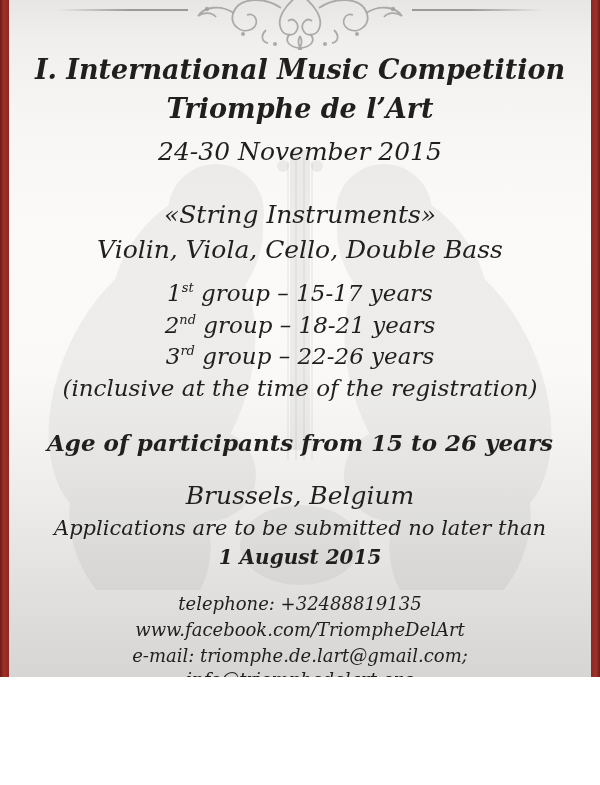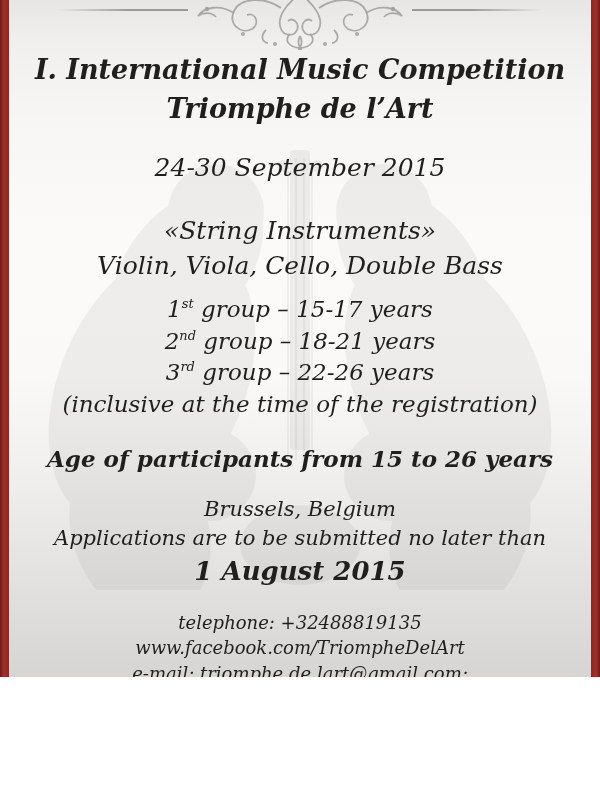--- a/index.html
+++ b/index.html
@@ -30,31 +30,31 @@
   .watermark{position:absolute;left:0;top:150px;width:600px;height:440px;z-index:0;pointer-events:none;}
 
   
   .content{
     position:relative;z-index:3;
     padding:52px 20px 0 20px;
     text-align:center;
     line-height:1.3;
   }
   .t1{font-size:27px;font-weight:bold;margin:0 0 4px 0;}
-  .t2{font-size:27px;font-weight:bold;margin:0 0 26px 0;}
+  .t2{font-size:27px;font-weight:bold;margin:0 0 10px 0;}
   .dates{font-size:25px;margin:0 0 30px 0;}
   .category{font-size:25px;margin:0 0 3px 0;}
   .instruments{font-size:25px;margin:0 0 12px 0;}
   .group-line{font-size:23px;margin:0 0 2px 0;}
   .group-line sup{font-size:13px;font-weight:normal;}
   .note{font-size:23px;margin:0 0 24px 0;}
   .age{font-size:23px;font-weight:bold;margin:0 0 22px 0;}
-  .location{font-size:21px;margin:0 0 2px 0;}
+  .location{font-size:25px;margin:0 0 2px 0;}
   .apps{font-size:21px;margin:0 0 2px 0;}
-  .deadline{font-size:26px;font-weight:bold;margin:0 0 22px 0;}
+  .deadline{font-size:20px;font-weight:bold;margin:0 0 22px 0;}
   .website{font-size:19px;margin:0 0 18px 0;}
   .contact{font-size:18px;margin:0 0 1px 0;line-height:1.38;}
 
   
   .bottom-divider{position:absolute;left:9px;right:9px;top:757px;height:28px;z-index:4;}
   .divider-line{position:absolute;top:9px;height:2px;}
   .divider-line.l{left:0;width:236px;background:linear-gradient(90deg,rgba(166,82,74,.15),#a5524a 30%,#96372f);}
   .divider-line.r{right:0;width:236px;background:linear-gradient(270deg,rgba(166,82,74,.15),#a5524a 30%,#96372f);}
   .divider-orn{position:absolute;left:50%;top:0;transform:translateX(-50%);width:104px;height:24px;}
 </style>
@@ -117,21 +117,21 @@
       <line x1="288" y1="12" x2="288" y2="310"></line>
       <line x1="296" y1="8" x2="296" y2="310"></line>
       <line x1="304" y1="8" x2="304" y2="310"></line>
       <line x1="312" y1="12" x2="312" y2="310"></line>
     </g>
   </svg>
 
   <main class="content">
     <h1 class="t1">I. International Music Competition</h1>
     <h1 class="t2">Triomphe de l’Art</h1>
-    <div class="dates">24-30 September 2015</div>
+    <div class="dates">24-30 November 2015</div>
 
     <div class="category">«String Instruments»</div>
     <div class="instruments">Violin, Viola, Cello, Double Bass</div>
 
     <div class="group-line"><span>1</span><sup>st</sup><span> group – 15-17 years</span></div>
     <div class="group-line"><span>2</span><sup>nd</sup><span> group – 18-21 years</span></div>
     <div class="group-line"><span>3</span><sup>rd</sup><span> group – 22-26 years</span></div>
     <div class="note">(inclusive at the time of the registration)</div>
 
     <div class="age">Age of participants from 15 to 26 years</div>

